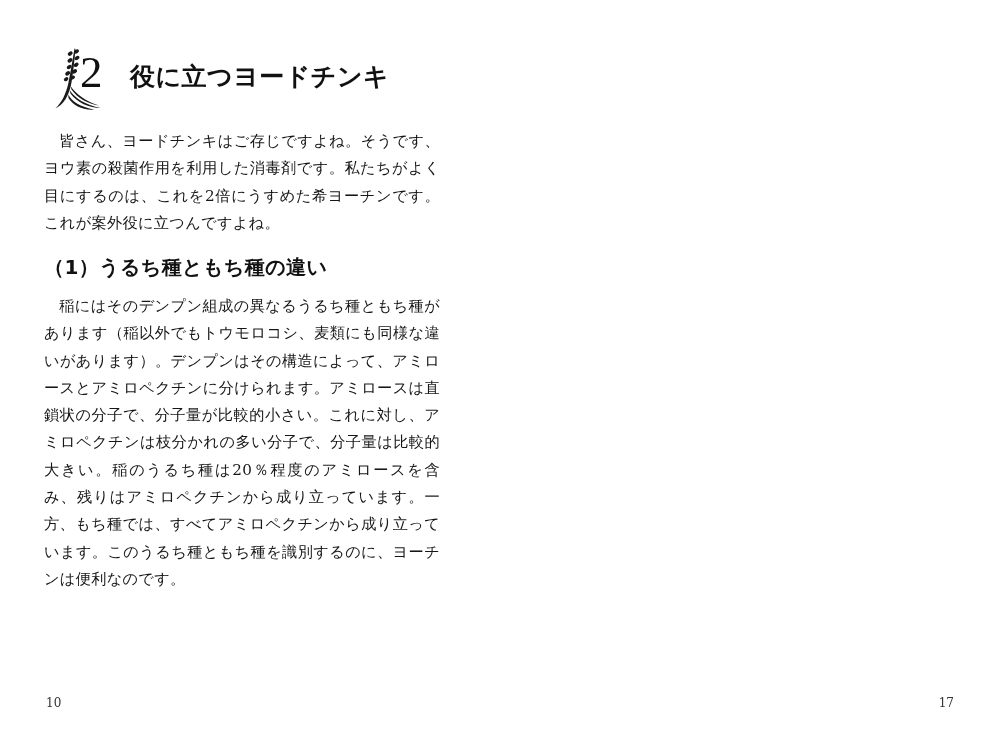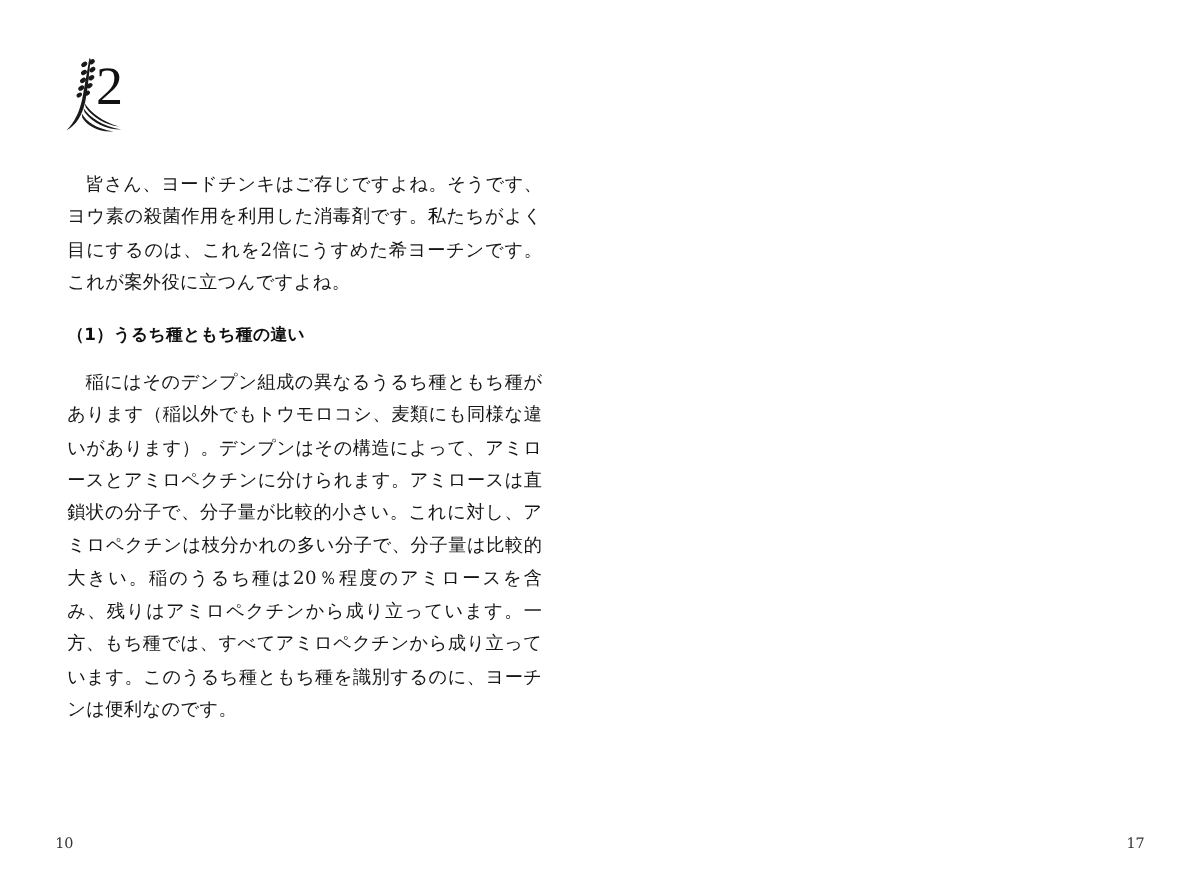--- a/index.html
+++ b/index.html
@@ -68,38 +68,38 @@
     letter-spacing: 0.5px;
     color: #111111;
     white-space: nowrap;
   }
 
   
   .col {
     position: absolute;
     width: 396px;
   }
-  .col-left  { left: 56px; margin-top: 12px; }
+  .col-left  { left: 44px; }
 
   p.body-text {
     margin: 0;
     font-size: 15.2px;
     line-height: 27.3px;
     text-align: justify;
     text-justify: inter-character;
     text-indent: 1em;
     letter-spacing: 0.02em;
     color: #161616;
     font-family: "DejaVu Serif", "Liberation Serif", serif;
   }
 
   h2.sec-head {
     margin: 0;
     font-family: "DejaVu Sans", "Liberation Sans", sans-serif;
-    font-size: 14px;
+    font-size: 20px;
     font-weight: 700;
     letter-spacing: 0.02em;
     color: #111111;
     line-height: 27px;
   }
 
   
   .folio {
     position: absolute;
     bottom: 24px;
@@ -131,20 +131,21 @@
           <ellipse cx="20.6" cy="31.6" rx="2.6" ry="1.8" transform="rotate(-34 20.6 31.6)"></ellipse>
           <ellipse cx="14.1" cy="33.2" rx="2.5" ry="1.8" transform="rotate(-34 14.1 33.2)"></ellipse>
         </g>
         <path d="M22.5 2.5 C20.5 14 18.5 26 16.5 36.5 C14 48 10 56 3.5 62.5
                  C11.5 58.5 16.5 50 19 39 C21 29.5 22.5 14 23.5 3 Z" fill="#1a1a1a"></path>
         <path d="M18.5 40 C24 48 33 55 47 59.5 C36 58 25.5 52 19.5 43.5 Z" fill="#1a1a1a"></path>
         <path d="M17.5 44 C23 52 33 59 49 62 C37 62 25 56.5 18.5 47.5 Z" fill="#1a1a1a"></path>
         <path d="M16.2 48.5 C20 55.5 28 61 42.5 63.5 C31 64.5 21 59.5 16.5 52 Z" fill="#1a1a1a"></path>
       </svg>
       <div class="chapter-number">2</div>
+      <div class="chapter-title">役に立つヨードチンキ</div>
     </div>
 
     <div class="col col-left" style="top:128px;">
       <p class="body-text">皆さん、ヨードチンキはご存じですよね。そうです、ヨウ素の殺菌作用を利用した消毒剤です。私たちがよく目にするのは、これを2倍にうすめた希ヨーチンです。これが案外役に立つんですよね。</p>
     </div>
 
     <div class="col col-left" style="top:254px;">
       <h2 class="sec-head">（1）うるち種ともち種の違い</h2>
     </div>
 

